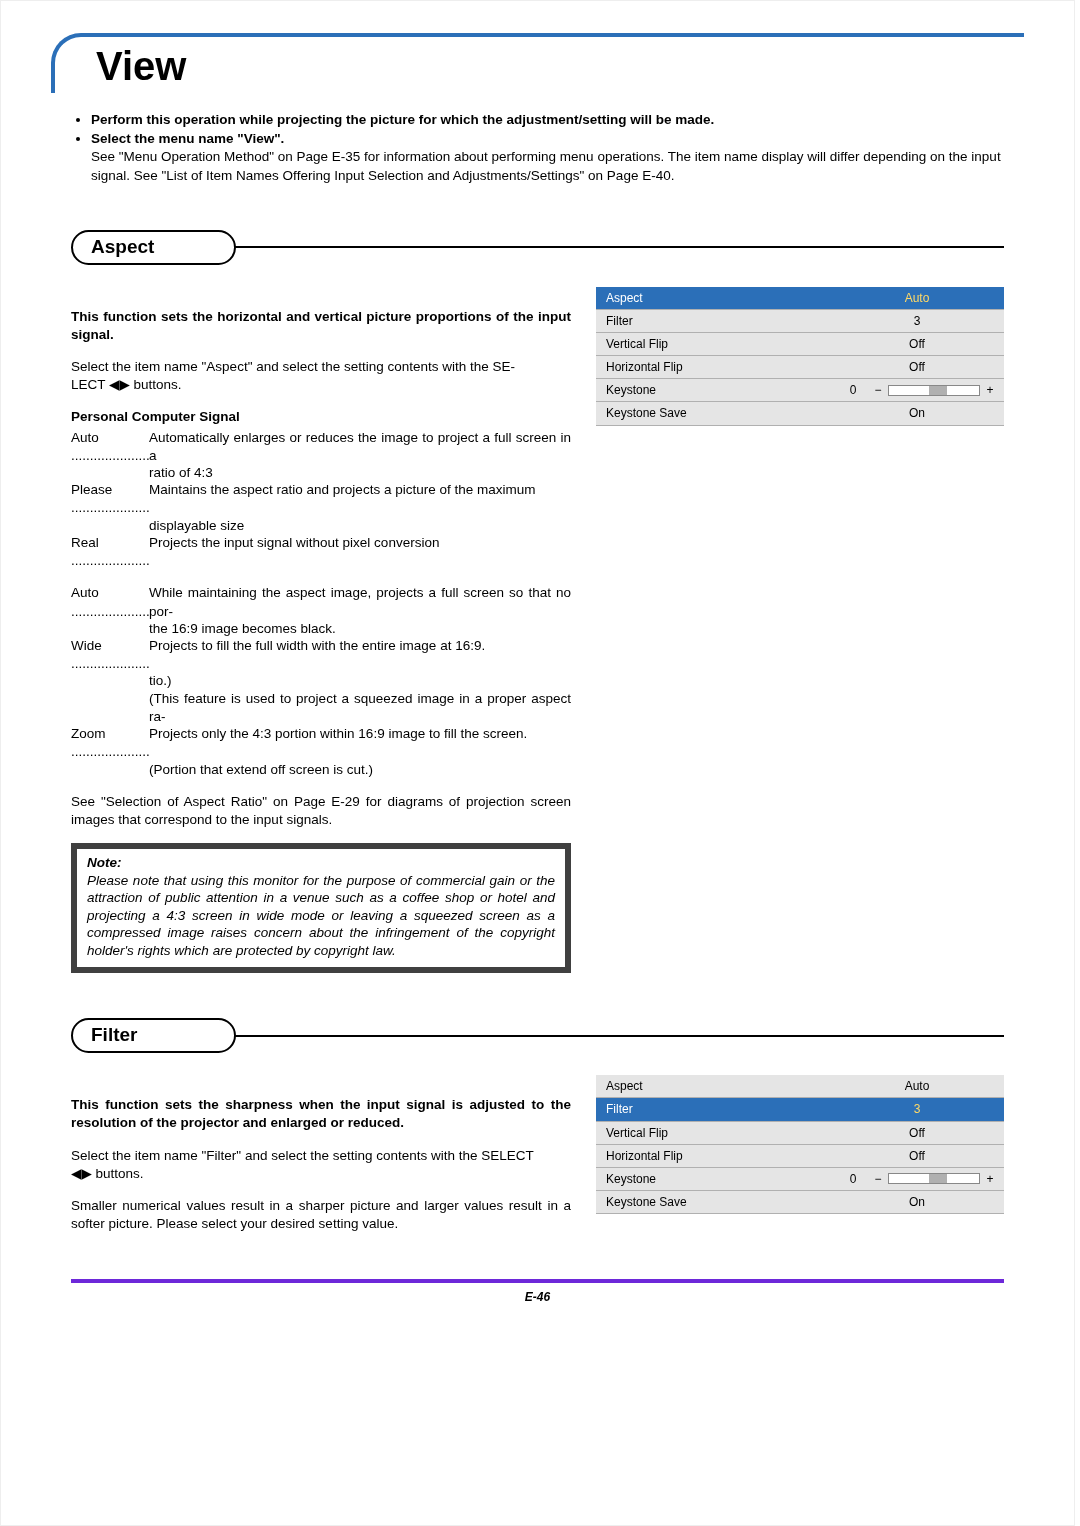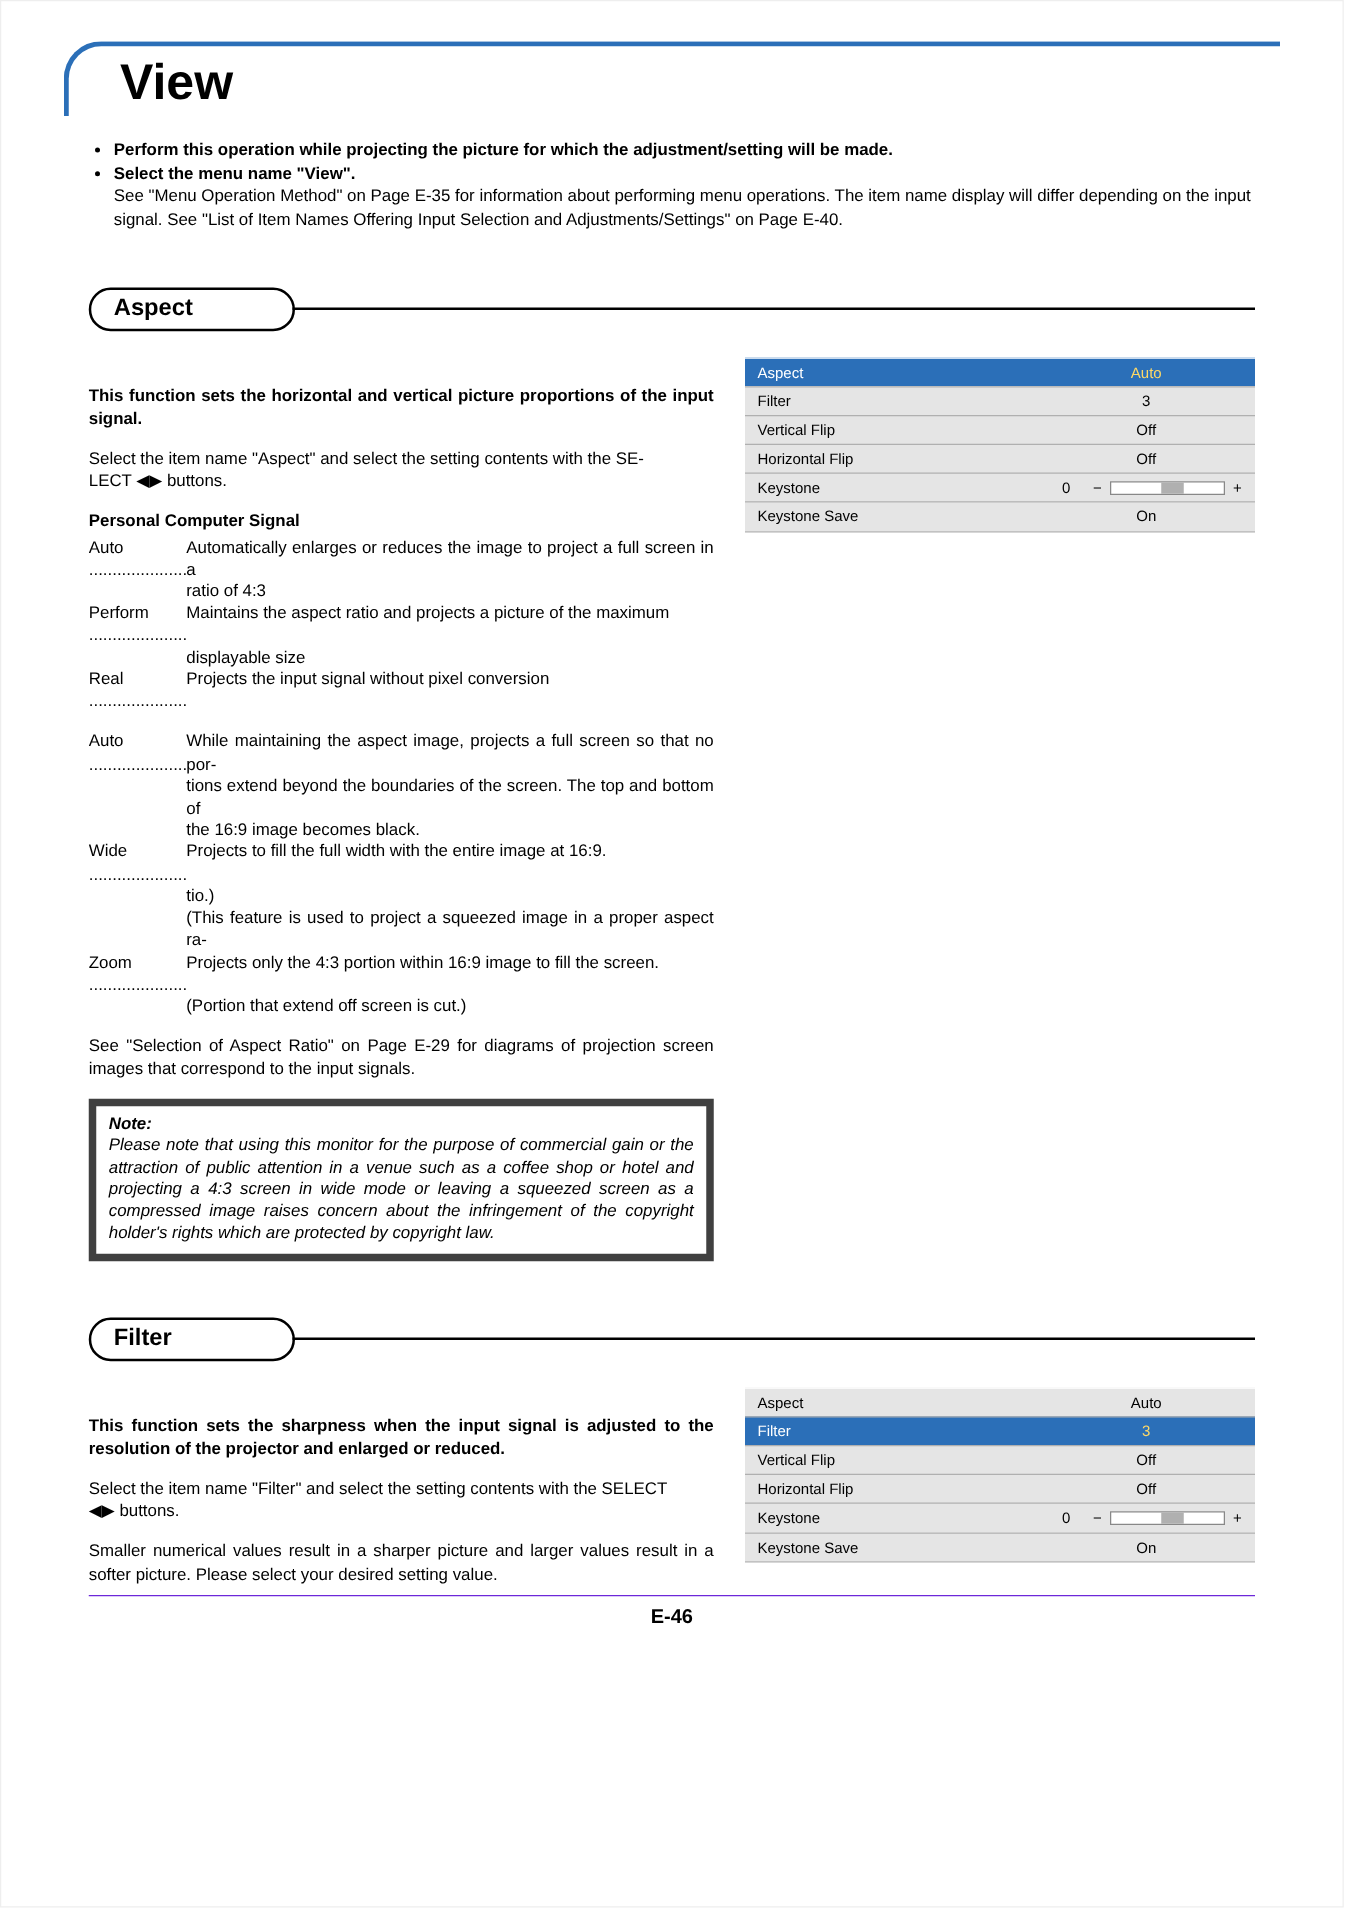--- a/index.html
+++ b/index.html
@@ -168,22 +168,23 @@
     height:9px;
     background:#b0b0b0;
   }
 
   .page-num {
     position:absolute;
     bottom: 220px;
     left:0; right:0;
     text-align:center;
     font-weight:bold;
-    font-size: 16px;
-    border-top: 1px solid #6d28d9;
+    font-style: italic;
+    font-size: 12px;
+    border-top: 4px solid #6d28d9;
     padding-top: 6px;
     margin: 0 70px;
   }
 
   .arrows { font-family: Arial; }
 </style>
 </head>
 <body>
 
 <div class="page">
@@ -216,34 +217,33 @@
           <span class="arrows">LECT ◀▶ buttons.</span>
         </p>
 
         <div class="subhead">Personal Computer Signal</div>
         <div class="def-row">
           <div class="def-label"><span>Auto</span></div>
           <div class="def-text">Automatically enlarges or reduces the image to project a full screen in a</div>
         </div>
         <div class="def-indent-text">ratio of 4:3</div>
         <div class="def-row">
-          <div class="def-label"><span>Perform</span></div>
+          <div class="def-label"><span>Please</span></div>
           <div class="def-text">Maintains the aspect ratio and projects a picture of the maximum</div>
         </div>
         <div class="def-indent-text">displayable size</div>
         <div class="def-row" style="margin-bottom:14px;">
           <div class="def-label"><span>Real</span></div>
           <div class="def-text">Projects the input signal without pixel conversion</div>
         </div>
 
         <div class="def-row">
           <div class="def-label"><span>Auto</span></div>
           <div class="def-text">While maintaining the aspect image, projects a full screen so that no por-</div>
         </div>
-        <div class="def-indent-text">tions extend beyond the boundaries of the screen. The top and bottom of</div>
         <div class="def-indent-text">the 16:9 image becomes black.</div>
         <div class="def-row">
           <div class="def-label"><span>Wide</span></div>
           <div class="def-text">Projects to fill the full width with the entire image at 16:9.</div>
         </div>
         <div class="def-indent-text">tio.)</div>
         <div class="def-indent-text">(This feature is used to project a squeezed image in a proper aspect ra-</div>
         <div class="def-row">
           <div class="def-label"><span>Zoom</span></div>
           <div class="def-text">Projects only the 4:3 portion within 16:9 image to fill the screen.</div>

